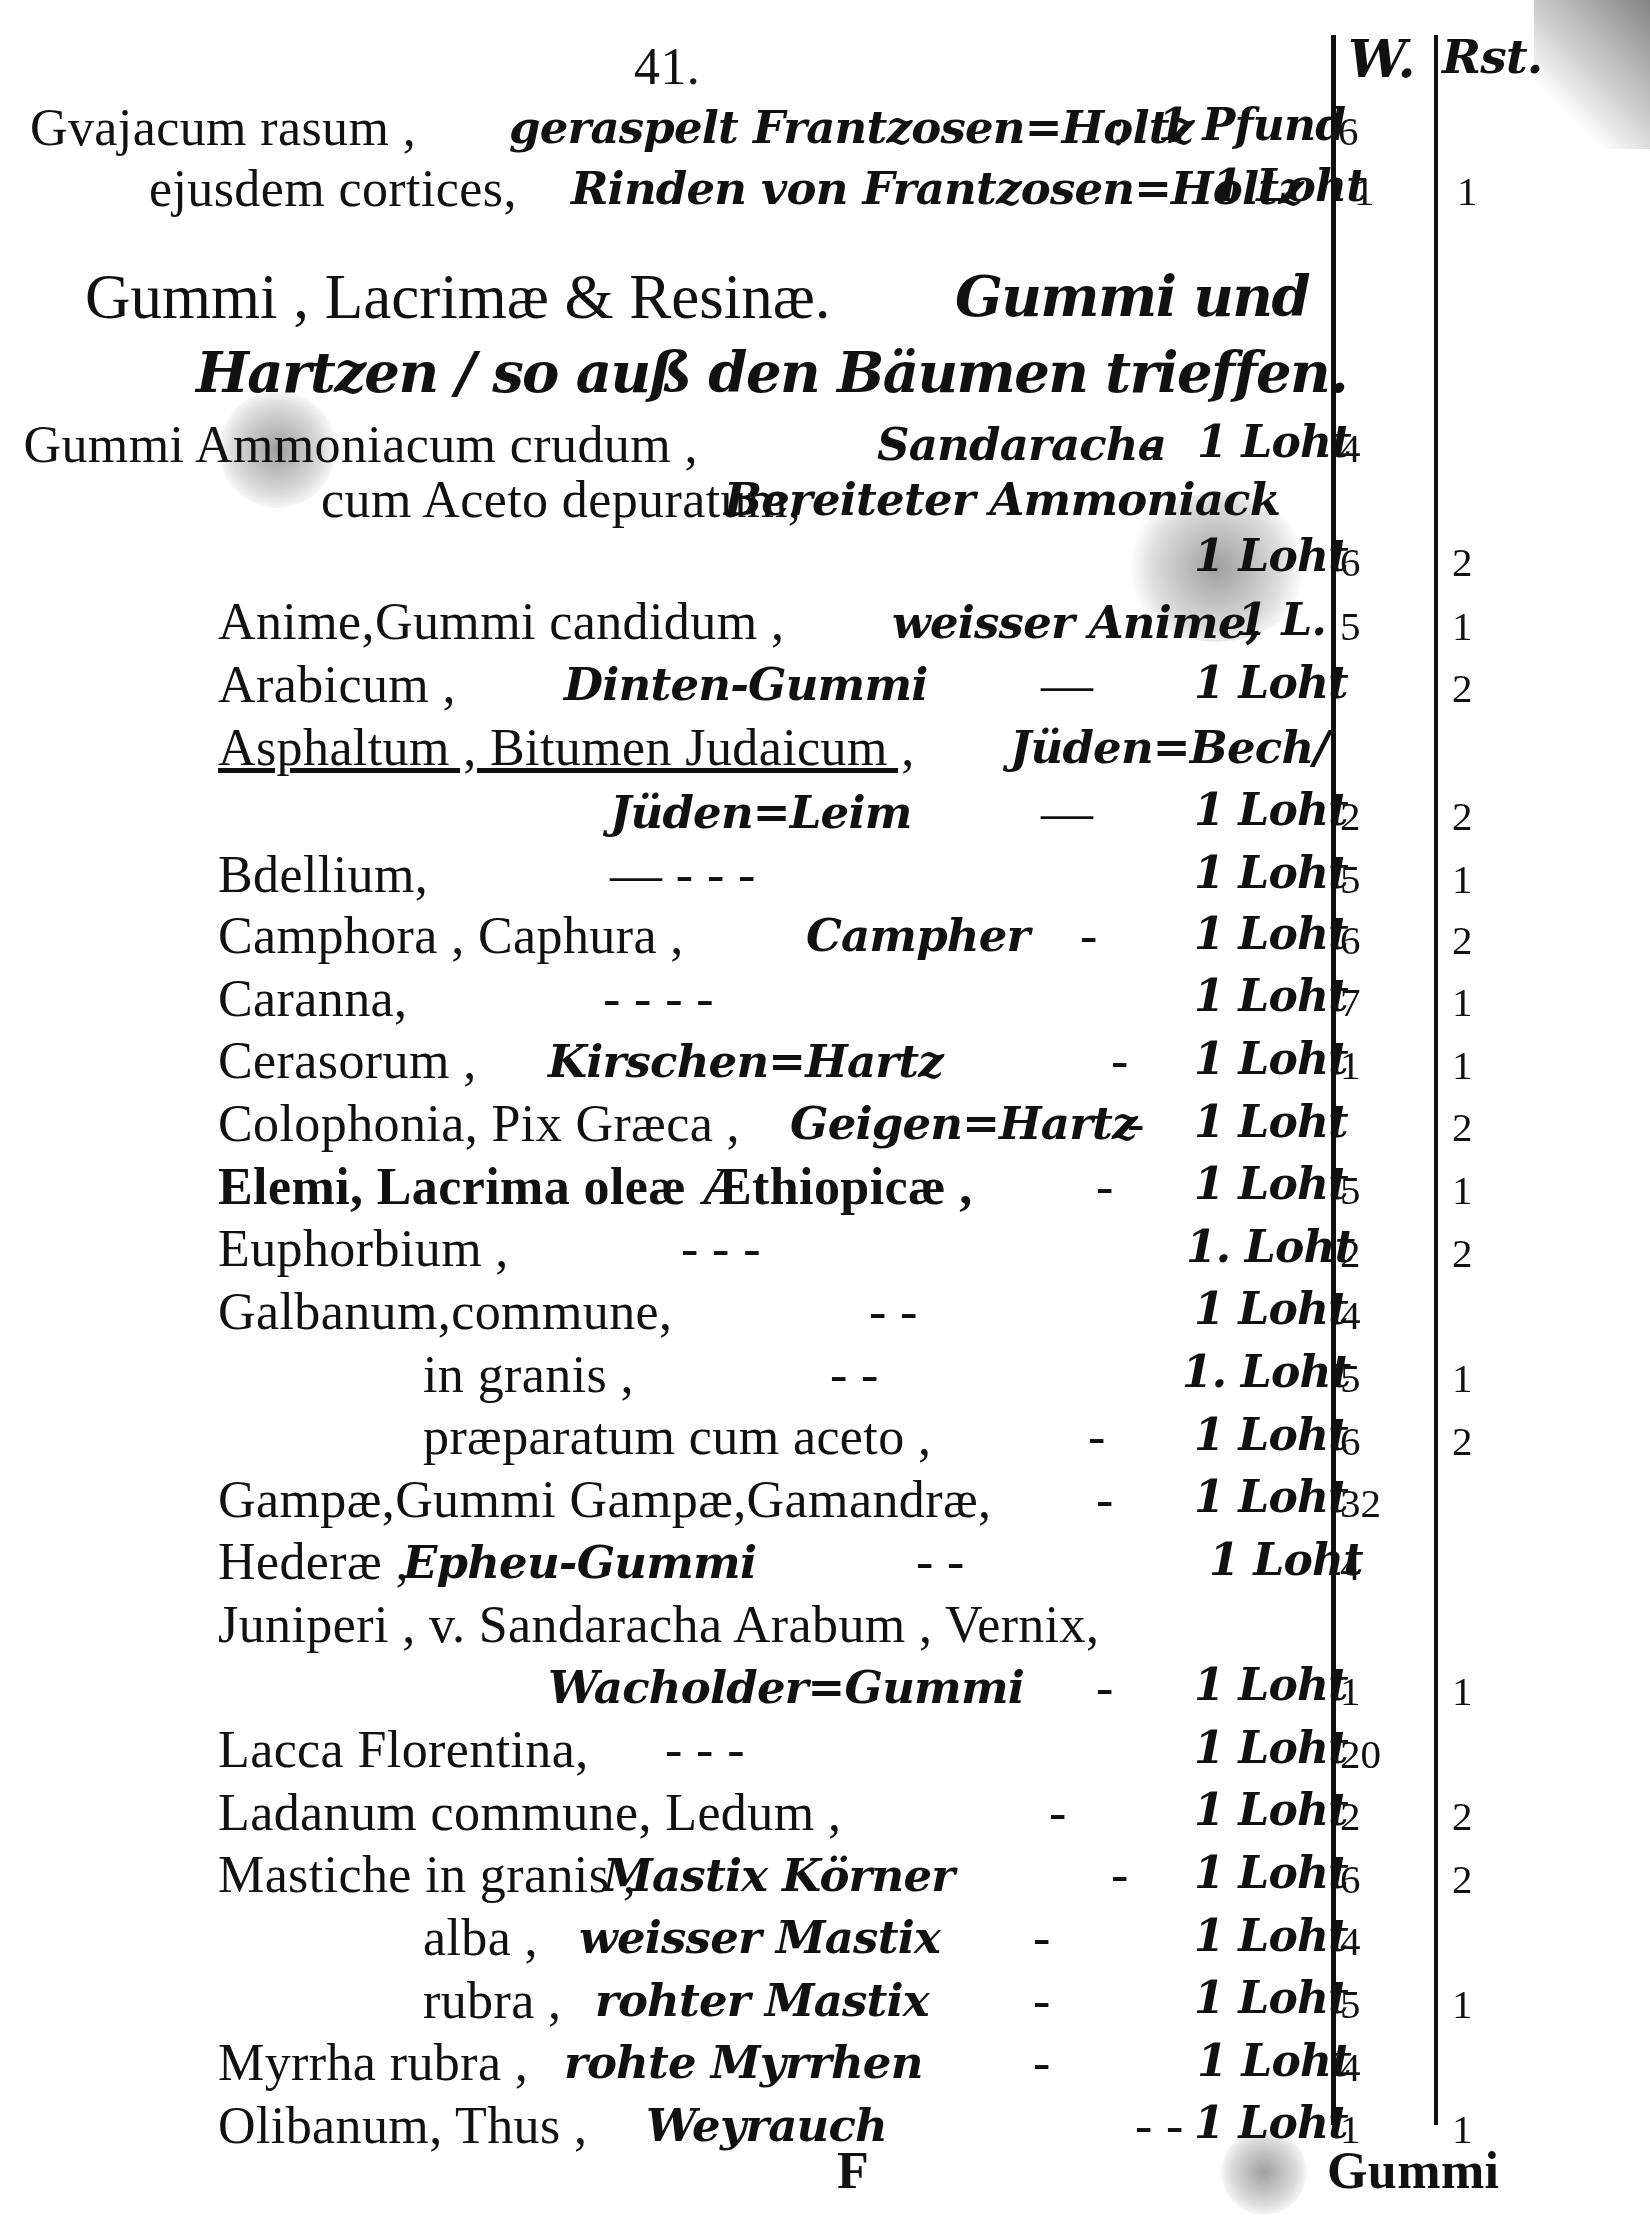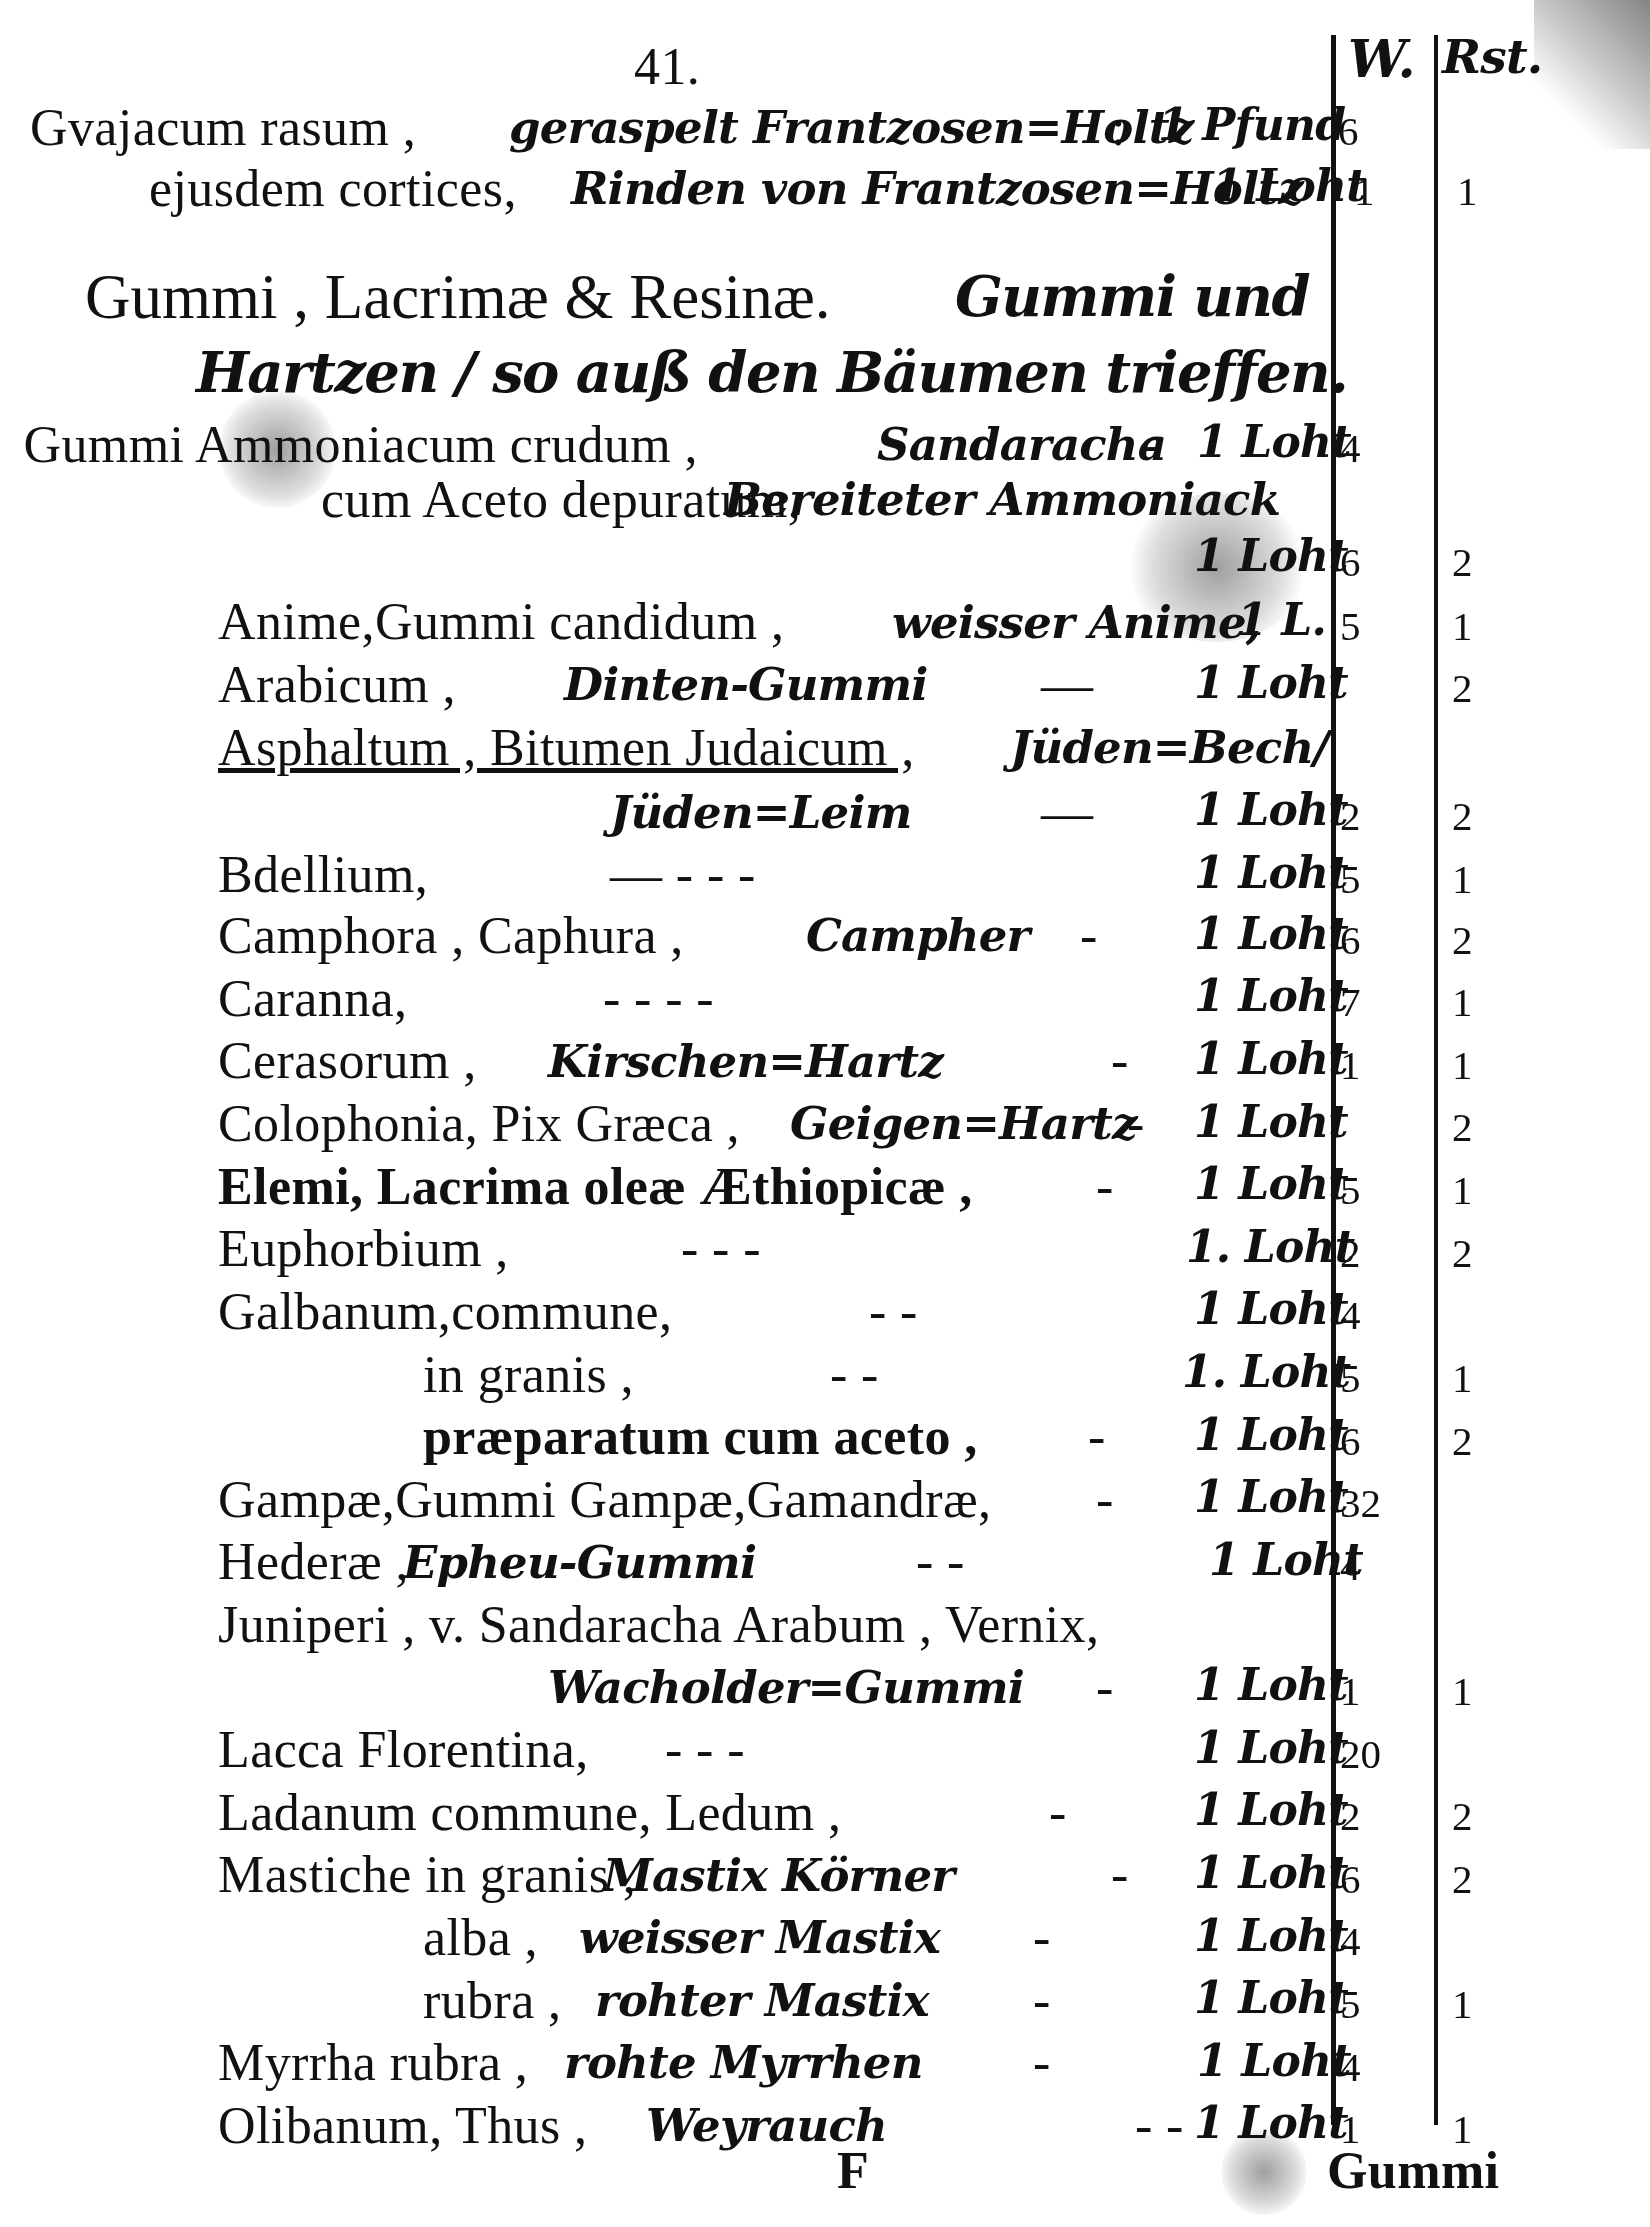--- a/index.html
+++ b/index.html
@@ -158,21 +158,21 @@
         <span class="t num" style="left: 1340px; top: 1295px;">4</span>
       </div>
       <div>
         <span class="t lat" style="left: 423px; top: 1349px;">in granis ,</span>
         <span class="t lat" style="left: 830px; top: 1349px;">- -</span>
         <span class="t unit" style="left: 1182px; top: 1350px;">1. Loht</span>
         <span class="t num" style="left: 1340px; top: 1358px;">5</span>
         <span class="t num" style="left: 1452px; top: 1358px;">1</span>
       </div>
       <div>
-        <span class="t lat" style="left: 423px; top: 1411px; font-weight: bold;">præparatum cum aceto ,</span>
+        <span class="t lat" style="left: 423px; top: 1411px;">præparatum cum aceto ,</span>
         <span class="t lat" style="left: 1088px; top: 1411px;">-</span>
         <span class="t unit" style="left: 1194px; top: 1413px;">1 Loht</span>
         <span class="t num" style="left: 1340px; top: 1421px;">6</span>
         <span class="t num" style="left: 1452px; top: 1421px;">2</span>
       </div>
       <div>
         <span class="t lat" style="left: 218px; top: 1474px;">Gampæ,Gummi Gampæ,Gamandræ,</span>
         <span class="t lat" style="left: 1096px; top: 1474px;">-</span>
         <span class="t unit" style="left: 1194px; top: 1475px;">1 Loht</span>
         <span class="t num" style="left: 1340px; top: 1483px;">32</span>

